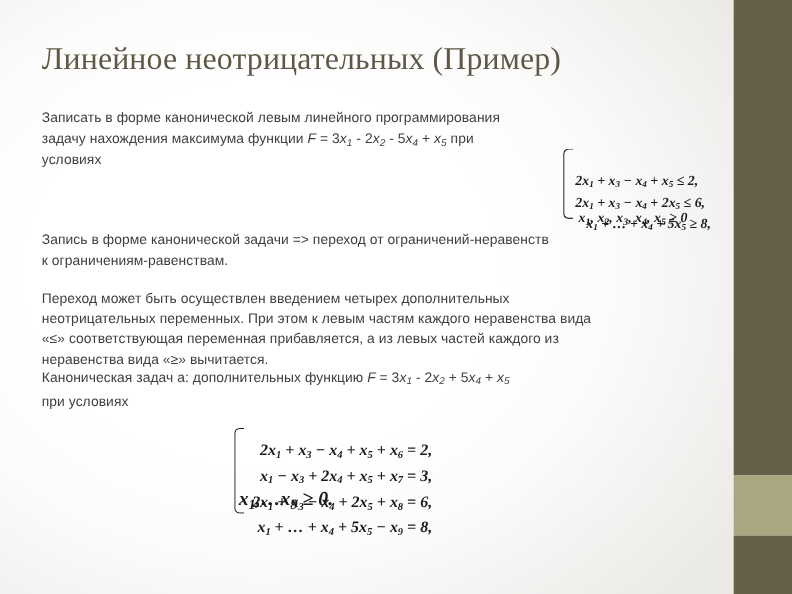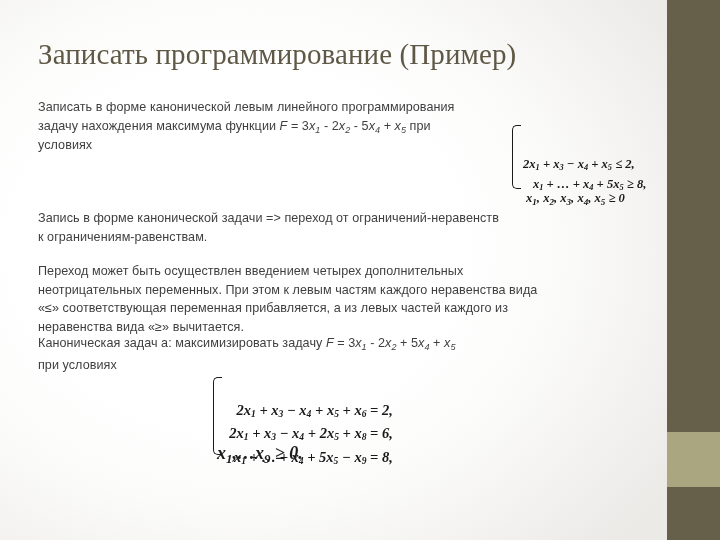--- a/index.html
+++ b/index.html
@@ -156,52 +156,54 @@
 </style>
 </head>
 <body>
 
 <div class="slide">
 
   <div class="sidebar-dark-top"></div>
   <div class="sidebar-light"></div>
   <div class="sidebar-dark-bottom"></div>
 
-  <div class="title">Записать программирование (Пример)</div>
+  <div class="title">Линейное неотрицательных (Пример)</div>
 
   <div class="body-text p1">
     <span>Записать в форме канонической левым линейного программирования задачу нахождения максимума функции </span><span class="mi">F</span><span> = 3</span><span class="mi">x</span><sub>1</sub><span> - 2</span><span class="mi">x</span><sub>2</sub><span> - 5</span><span class="mi">x</span><sub>4</sub><span> + </span><span class="mi">x</span><sub>5</sub><span> при условиях</span>
   </div>
 
   <div class="math-block math1">
     <div class="brace">
         <span class="brace-shape"></span>
       </div>
     <div class="math-rows">
         <div class="row"><span>2</span><span class="mi">x</span><sub>1</sub><span> + </span><span class="mi">x</span><sub>3</sub><span> − </span><span class="mi">x</span><sub>4</sub><span> + </span><span class="mi">x</span><sub>5</sub><span> ≤ 2,</span></div>
+        <div class="row"><span>2</span><span class="mi">x</span><sub>1</sub><span> + </span><span class="mi">x</span><sub>3</sub><span> − </span><span class="mi">x</span><sub>4</sub><span> + 2</span><span class="mi">x</span><sub>5</sub><span> ≤ 6,</span></div>
         <div class="row r-indent-1"><span class="mi">x</span><sub>1</sub><span> + … + </span><span class="mi">x</span><sub>4</sub><span> + 5</span><span class="mi">x</span><sub>5</sub><span> ≥ 8,</span></div>
       </div>
     <div class="tail"><span class="mi">x</span><sub>1</sub><span>, </span><span class="mi">x</span><sub>2</sub><span>, </span><span class="mi">x</span><sub>3</sub><span>, </span><span class="mi">x</span><sub>4</sub><span>, </span><span class="mi">x</span><sub>5</sub><span> ≥ 0</span></div>
   </div>
 
   <div class="body-text p2">Запись в форме канонической задачи =&gt; переход от ограничений-неравенств к ограничениям-равенствам.</div>
 
   <div class="body-text p3">Переход может быть осуществлен введением четырех дополнительных неотрицательных переменных. При этом к левым частям каждого неравенства вида «≤» соответствующая переменная прибавляется, а из левых частей каждого из неравенства вида «≥» вычитается.</div>
 
   <div class="body-text p4">
-    <span>Каноническая задач а: максимизировать задачу </span><span class="mi">F</span><span> = 3</span><span class="mi">x</span><sub>1</sub><span> - 2</span><span class="mi">x</span><sub>2</sub><span> + 5</span><span class="mi">x</span><sub>4</sub><span> + </span><span class="mi">x</span><sub>5</sub>
+    <span>Каноническая задач а: дополнительных функцию </span><span class="mi">F</span><span> = 3</span><span class="mi">x</span><sub>1</sub><span> - 2</span><span class="mi">x</span><sub>2</sub><span> + 5</span><span class="mi">x</span><sub>4</sub><span> + </span><span class="mi">x</span><sub>5</sub>
   </div>
 
   <div class="body-text p5">при условиях</div>
 
   <div class="math-block math2">
     <div class="brace">
         <span class="brace-shape"></span>
       </div>
     <div class="math-rows">
         <div class="row"><span>2</span><span class="mi">x</span><sub>1</sub><span> + </span><span class="mi">x</span><sub>3</sub><span> − </span><span class="mi">x</span><sub>4</sub><span> + </span><span class="mi">x</span><sub>5</sub><span> + </span><span class="mi">x</span><sub>6</sub><span> = 2,</span></div>
+        <div class="row r-indent-1"><span class="mi">x</span><sub>1</sub><span> − </span><span class="mi">x</span><sub>3</sub><span> + 2</span><span class="mi">x</span><sub>4</sub><span> + </span><span class="mi">x</span><sub>5</sub><span> + </span><span class="mi">x</span><sub>7</sub><span> = 3,</span></div>
         <div class="row"><span>2</span><span class="mi">x</span><sub>1</sub><span> + </span><span class="mi">x</span><sub>3</sub><span> − </span><span class="mi">x</span><sub>4</sub><span> + 2</span><span class="mi">x</span><sub>5</sub><span> + </span><span class="mi">x</span><sub>8</sub><span> = 6,</span></div>
         <div class="row r-indent-1"><span class="mi">x</span><sub>1</sub><span> + … + </span><span class="mi">x</span><sub>4</sub><span> + 5</span><span class="mi">x</span><sub>5</sub><span> − </span><span class="mi">x</span><sub>9</sub><span> = 8,</span></div>
       </div>
     <div class="tail"><span class="mi">x</span><sub>1</sub><span>,…</span><span class="mi">x</span><sub>9</sub><span> ≥ 0.</span></div>
   </div>
 
 </div>
 
 </body></html>

